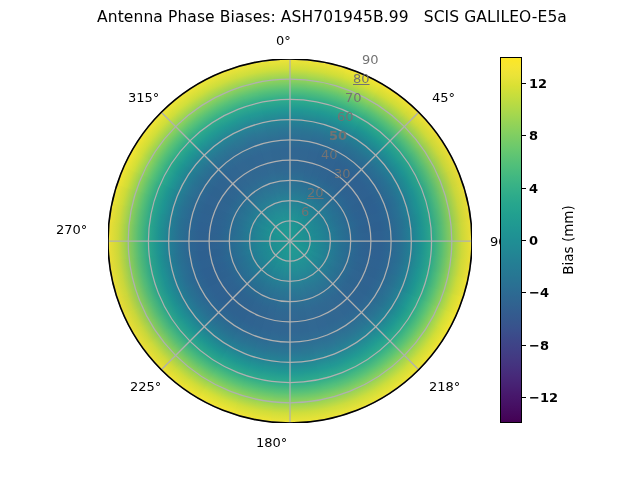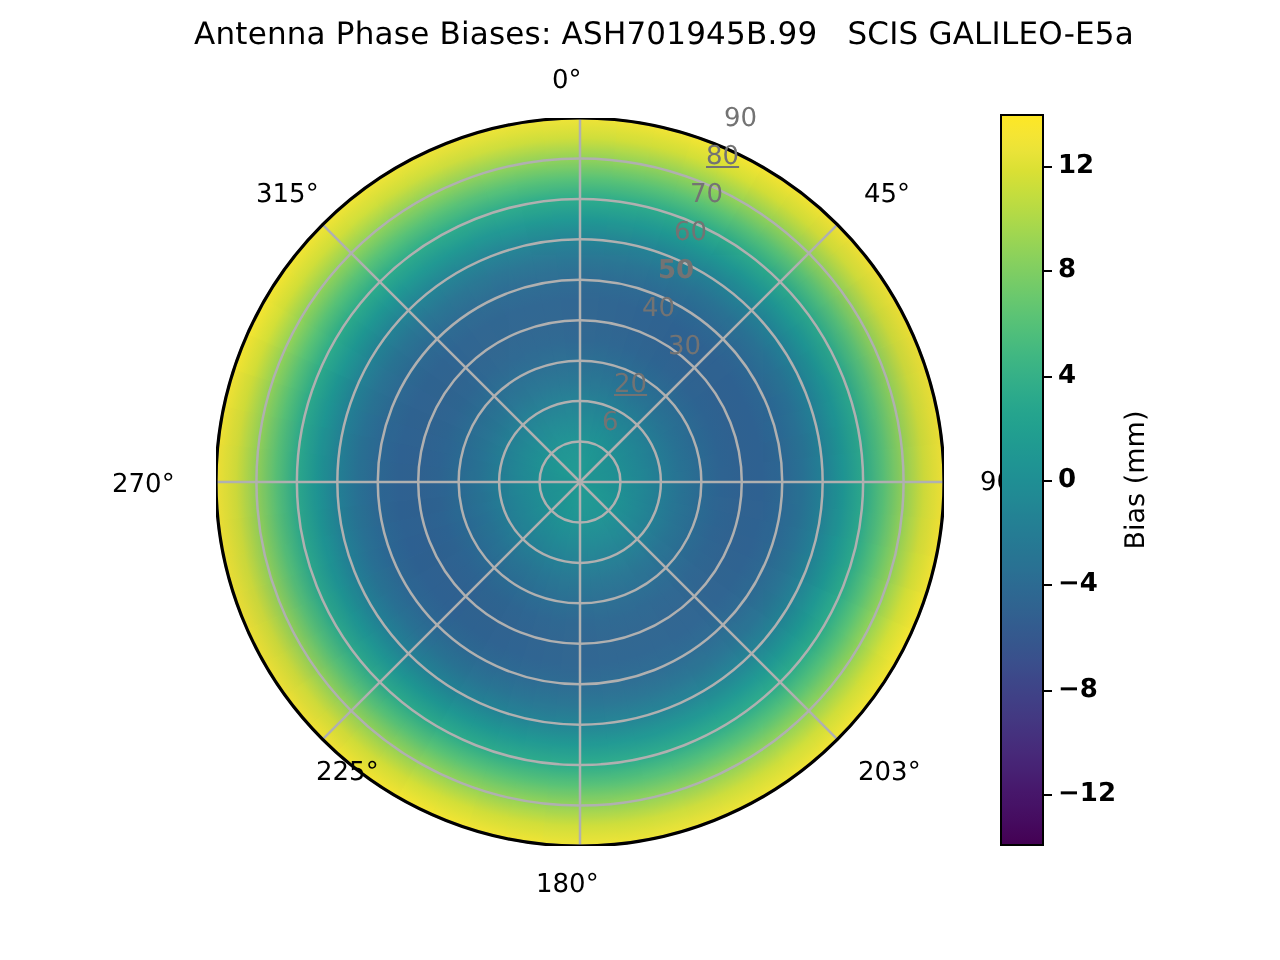--- a/index.html
+++ b/index.html
@@ -207,24 +207,24 @@
           <line x1="182" y1="182" x2="0.00" y2="182.00"></line>
           <line x1="182" y1="182" x2="53.31" y2="53.31"></line>
         </g>
 
       <circle cx="182" cy="182" r="182" fill="none" stroke="#000000" stroke-width="1.6"></circle>
     </svg>
 
     <div class="theta-label" style="left:168px;  top:-26px;">0°</div>
     <div class="theta-label" style="left:324px;  top:31px;">45°</div>
     <div class="theta-label" style="left:382px;  top:175px;">90°</div>
-    <div class="theta-label" style="left:321px;  top:320px;">203°</div>
-    <div class="theta-label" style="left:160px;  top:376px;">180°</div>
-    <div class="theta-label" style="left:22px;   top:320px;margin-left:28px;">225°</div>
-    <div class="theta-label" style="left:-52px;  top:176px;">270°</div>
+    <div class="theta-label" style="left:321px;  top:320px;">218°</div>
+    <div class="theta-label" style="left:148px;  top:376px;">180°</div>
+    <div class="theta-label" style="left:22px;   top:320px;">225°</div>
+    <div class="theta-label" style="left:-52px;  top:163px;">270°</div>
     <div class="theta-label" style="left:20px;   top:31px;">315°</div>
 
     <div class="r-label" style="left:193px; top:145px;">6</div>
     <div class="r-label" style="left:199px; top:126px;text-decoration:underline;">20</div>
     <div class="r-label" style="left:206px; top:107px;margin-left:20px;">30</div>
     <div class="r-label" style="left:213px; top:88px;">40</div>
     <div class="r-label" style="left:221px; top:69px;font-weight:bold;">50</div>
     <div class="r-label" style="left:229px; top:50px;">60</div>
     <div class="r-label" style="left:237px; top:31px;">70</div>
     <div class="r-label" style="left:245px; top:12px;text-decoration:underline;">80</div>

